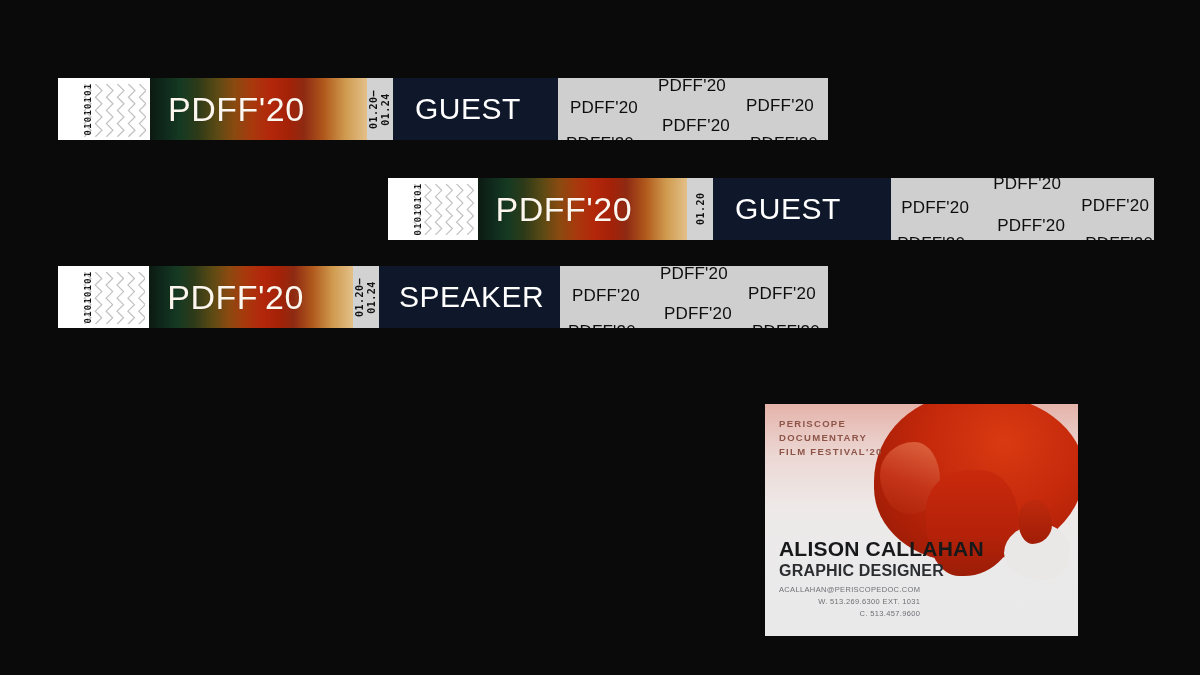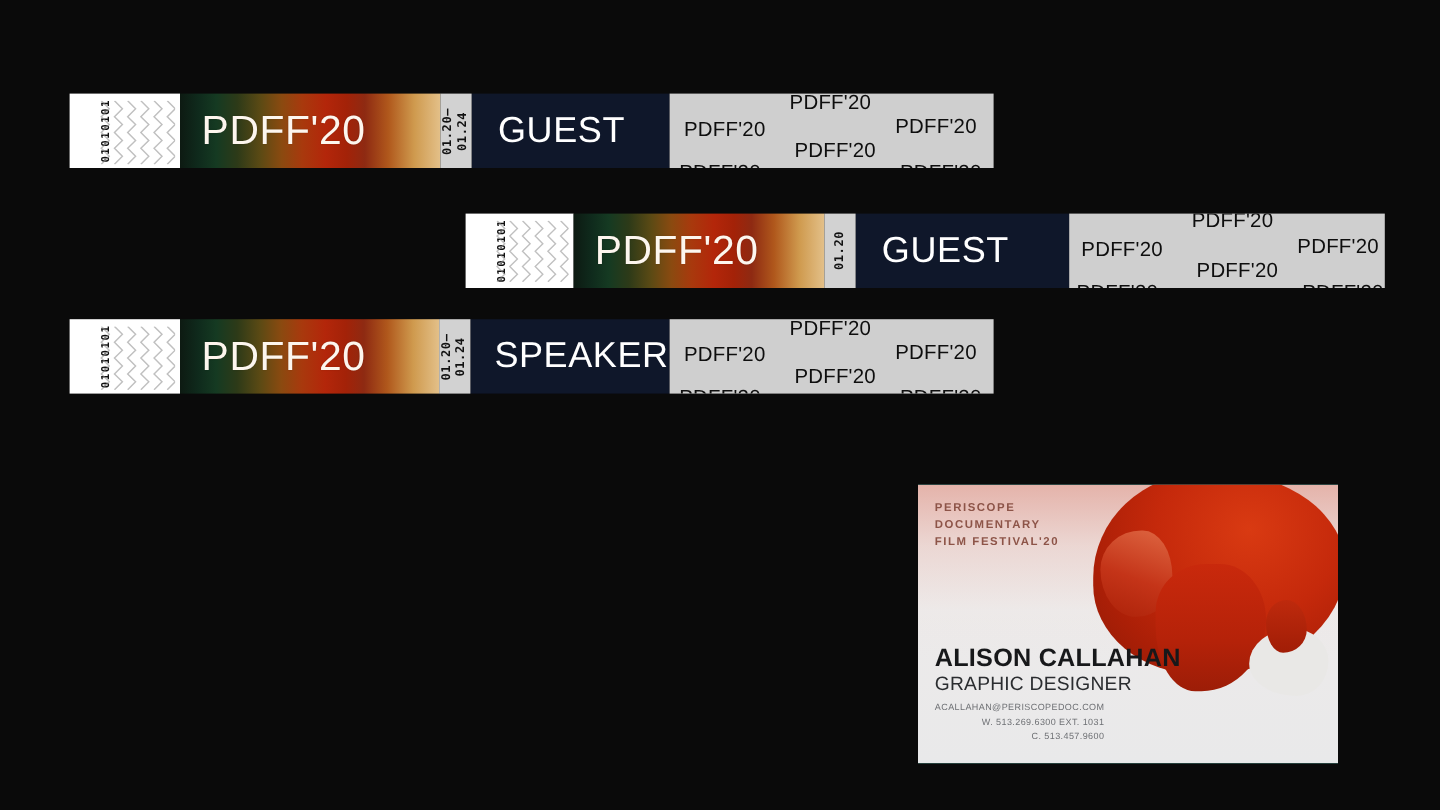--- a/index.html
+++ b/index.html
@@ -68,22 +68,22 @@
   .tiled {
     background: #cfcfcf; position: relative; overflow: hidden;
   }
   .tiled .t {
     position: absolute; font-size: 17px; font-weight: 400; color: #0e0e0e;
     white-space: nowrap; letter-spacing: .2px;
   }
 
   
   .card {
-    position: absolute; left: 765px; top: 404px; width: 350px; height: 232px;
-    overflow: hidden; background: #5eead4;
+    position: absolute; left: 765px; top: 404px; width: 313px; height: 232px;
+    overflow: hidden; background: #bef264;
   }
   .card-paper {
     position: absolute; inset: 0;
     background:
       linear-gradient(180deg, rgba(226,168,158,.85) 0%, rgba(232,196,190,.55) 22%,
                               rgba(238,228,226,.25) 45%, rgba(242,242,242,0) 62%),
       linear-gradient(180deg, #f2f0ee 0%, #eceaea 55%, #e9e9ea 100%);
   }
   .ink {
     position: absolute; right: -6px; top: -10px; width: 210px; height: 168px;
@@ -117,21 +117,21 @@
     position: absolute; left: 14px; top: 13px;
     font-size: 9.5px; font-weight: 700; line-height: 1.45;
     letter-spacing: 1.3px; color: #8d5448; text-transform: uppercase;
   }
   .card-name {
     position: absolute; left: 14px; top: 133px;
     font-size: 21px; font-weight: 700; letter-spacing: .2px; color: #17181a;
   }
   .card-role {
     position: absolute; left: 14px; top: 158px;
-    font-size: 16px; font-weight: 400; letter-spacing: .2px; color: #2b2d30;
+    font-size: 16px; font-weight: 700; letter-spacing: .2px; color: #2b2d30;
   }
   .card-contact {
     position: absolute; left: 14px; top: 180px;
     font-size: 7.5px; font-weight: 400; line-height: 1.62;
     letter-spacing: .35px; color: #6e7074; text-align: right;
   }
   .card-footer {
     position: absolute; left: 0; right: 0; bottom: 0; height: 23px;
     background: #3a3a3a; display: flex; align-items: center; padding-left: 14px;
   }
@@ -243,21 +243,21 @@
       <div class="gradbar-title">PDFF'20</div>
     </div>
 
     <div class="datetab">
       <span>
         <span>01.20—</span><br>
         <span>01.24</span>
       </span>
     </div>
 
-    <div class="rolepanel" style="width:166px;padding-left:20px;">
+    <div class="rolepanel" style="width:181px;padding-left:20px;">
       <span>SPEAKER</span>
     </div>
 
     <div class="tiled" style="width:270px;">
       <div class="t" style="left:12px; top:20px;">PDFF'20</div>
       <div class="t" style="left:100px; top:-2px;">PDFF'20</div>
       <div class="t" style="left:104px; top:38px;">PDFF'20</div>
       <div class="t" style="left:8px; top:56px;">PDFF'20</div>
       <div class="t" style="left:188px; top:18px;">PDFF'20</div>
       <div class="t" style="left:192px; top:56px;">PDFF'20</div>

